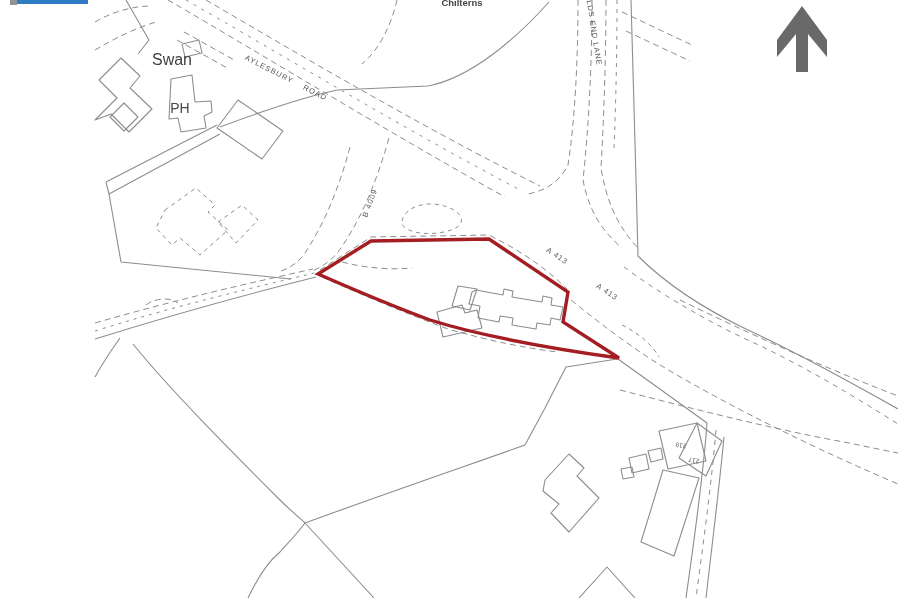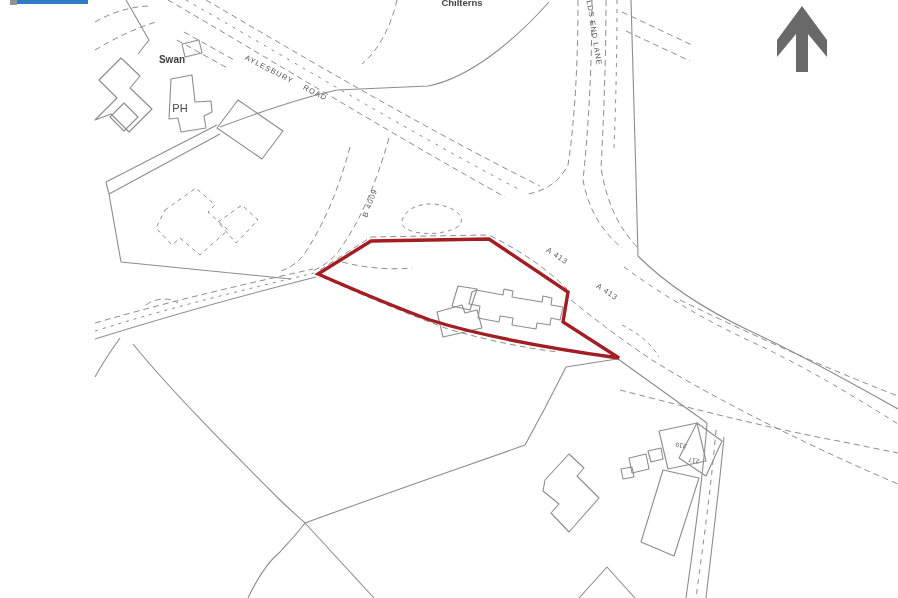--- a/index.html
+++ b/index.html
@@ -6,22 +6,22 @@
   #screen{
     position:relative;width:898px;height:598px;background:#ffffff;
     overflow:hidden;font-family:"Liberation Sans",sans-serif;
     border-bottom:2px solid #e4e4e4;
   }
   #linework{position:absolute;left:0;top:0;}
   .maplabel{
     position:absolute;color:#4c4c4c;white-space:nowrap;
     transform:translate(-50%,-50%);line-height:1;
   }
-  .lbl-swan{font-size:10px;font-weight:700;color:#3e3e3e;}
-  .lbl-ph{font-size:11px;color:#474747;}
+  .lbl-swan{font-size:16px;font-weight:400;color:#3e3e3e;}
+  .lbl-ph{font-size:14px;color:#474747;}
   .lbl-chilterns{font-size:9.5px;font-weight:600;color:#454545;}
   .lbl-road{font-size:7.5px;color:#555;letter-spacing:1px;}
   .lbl-aylesbury{transform:translate(-50%,-50%) rotate(27deg);word-spacing:9px;}
   .lbl-b4009{transform:translate(-50%,-50%) rotate(-70deg);}
   .lbl-wel{transform:translate(-50%,-50%) rotate(81deg);letter-spacing:1px;}
   .lbl-a413a{transform:translate(-50%,-50%) rotate(33deg);}
   .lbl-a413b{transform:translate(-50%,-50%) rotate(33deg);}
   .lbl-house{font-size:6.5px;color:#5a5a5a;transform:translate(-50%,-50%) rotate(191deg);}
   #topbar-tab{position:absolute;left:10px;top:0;width:7px;height:5px;background:#8f9499;}
   #topbar-bar{position:absolute;left:17px;top:0;width:71px;height:4px;background:#2e7cc4;}

